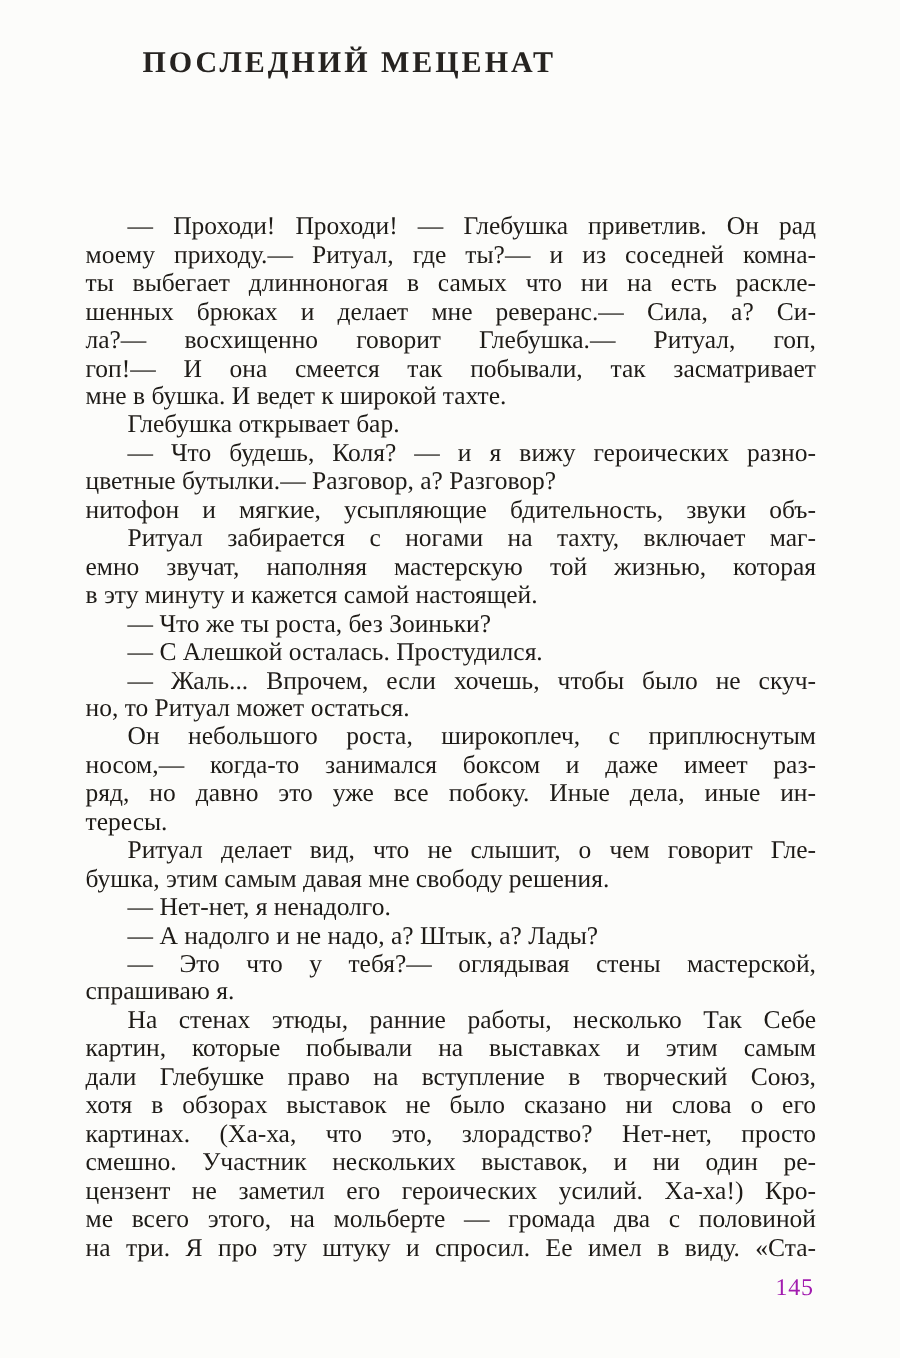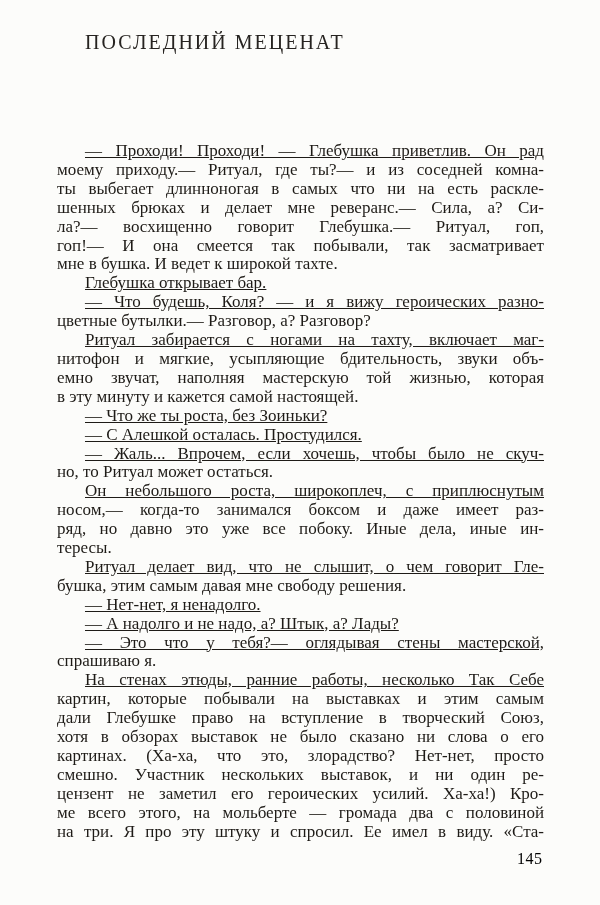--- a/index.html
+++ b/index.html
@@ -11,25 +11,25 @@
     position: relative;
     width: 600px;
     height: 905px;
     background: #fcfcfa;
     overflow: hidden;
     font-family: "Liberation Serif", "DejaVu Serif", serif;
     color: #1e1b17;
   }
   .title {
     position: absolute;
-    left: 85px;
+    left: 95px;
     top: 31px;
     margin: 0;
     font-size: 20px;
-    font-weight: normal;
+    font-weight: bold;
     letter-spacing: 2px;
     white-space: nowrap;
     color: #262320;
   }
   .text-block {
     position: absolute;
     left: 57px;
     top: 142px;
     width: 487px;
     font-size: 17px;
@@ -40,32 +40,31 @@
     padding: 0;
   }
   .line {
     display: block;
     text-align: justify;
     text-align-last: justify;
     white-space: normal;
   }
   .line.first {
     text-indent: 28px;
-    text-decoration: underline;
   }
   .line.last {
     text-align-last: left;
   }
   .page-number {
     position: absolute;
     left: 517px;
     top: 850px;
     font-size: 16px;
     letter-spacing: 0.5px;
-    color: #000000;
+    color: #a21caf;
   }
 </style>
 </head>
 <body>
 
 <div class="page">
   <h1 class="title">ПОСЛЕДНИЙ МЕЦЕНАТ</h1>
 
   <div class="text-block" id="text-block">
       <p class="para">
@@ -78,22 +77,22 @@
         <span class="line last">мне в бушка. И ведет к широкой тахте.</span>
       </p>
       <p class="para">
         <span class="line first last">Глебушка открывает бар.</span>
       </p>
       <p class="para">
         <span class="line first">— Что будешь, Коля? — и я вижу героических разно-</span>
         <span class="line last">цветные бутылки.— Разговор, а? Разговор?</span>
       </p>
       <p class="para">
+        <span class="line">нитофон и мягкие, усыпляющие бдительность, звуки объ-</span>
         <span class="line first">Ритуал забирается с ногами на тахту, включает маг-</span>
-        <span class="line">нитофон и мягкие, усыпляющие бдительность, звуки объ-</span>
         <span class="line">емно звучат, наполняя мастерскую той жизнью, которая</span>
         <span class="line last">в эту минуту и кажется самой настоящей.</span>
       </p>
       <p class="para">
         <span class="line first last">— Что же ты роста, без Зоиньки?</span>
       </p>
       <p class="para">
         <span class="line first last">— С Алешкой осталась. Простудился.</span>
       </p>
       <p class="para">

